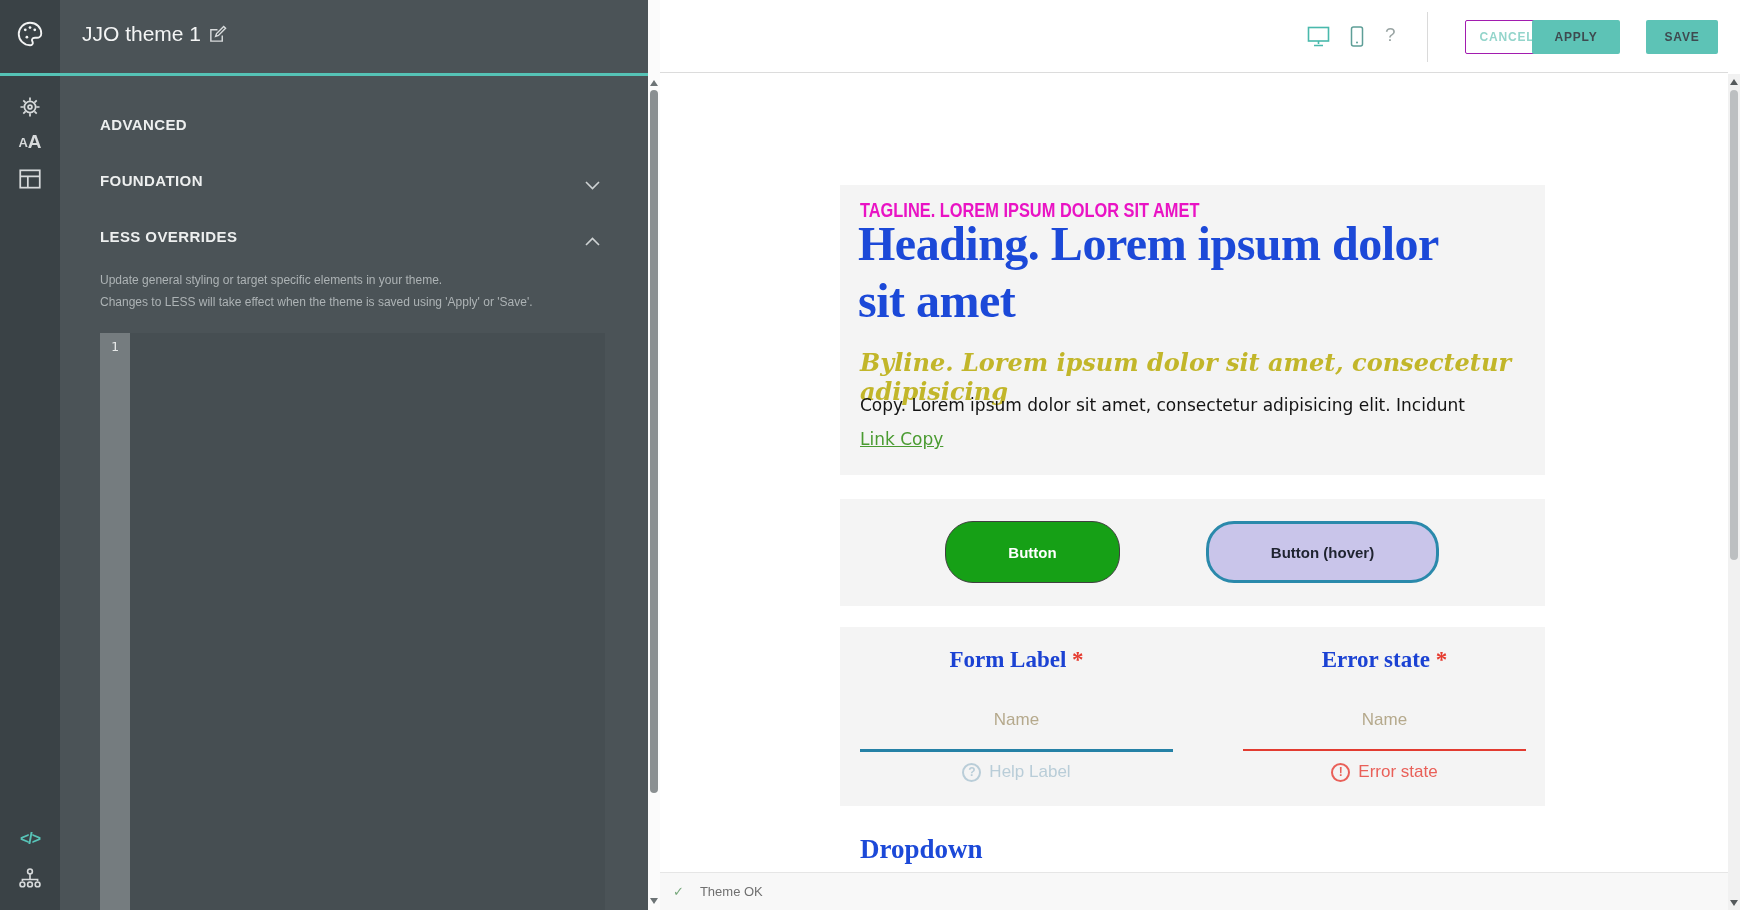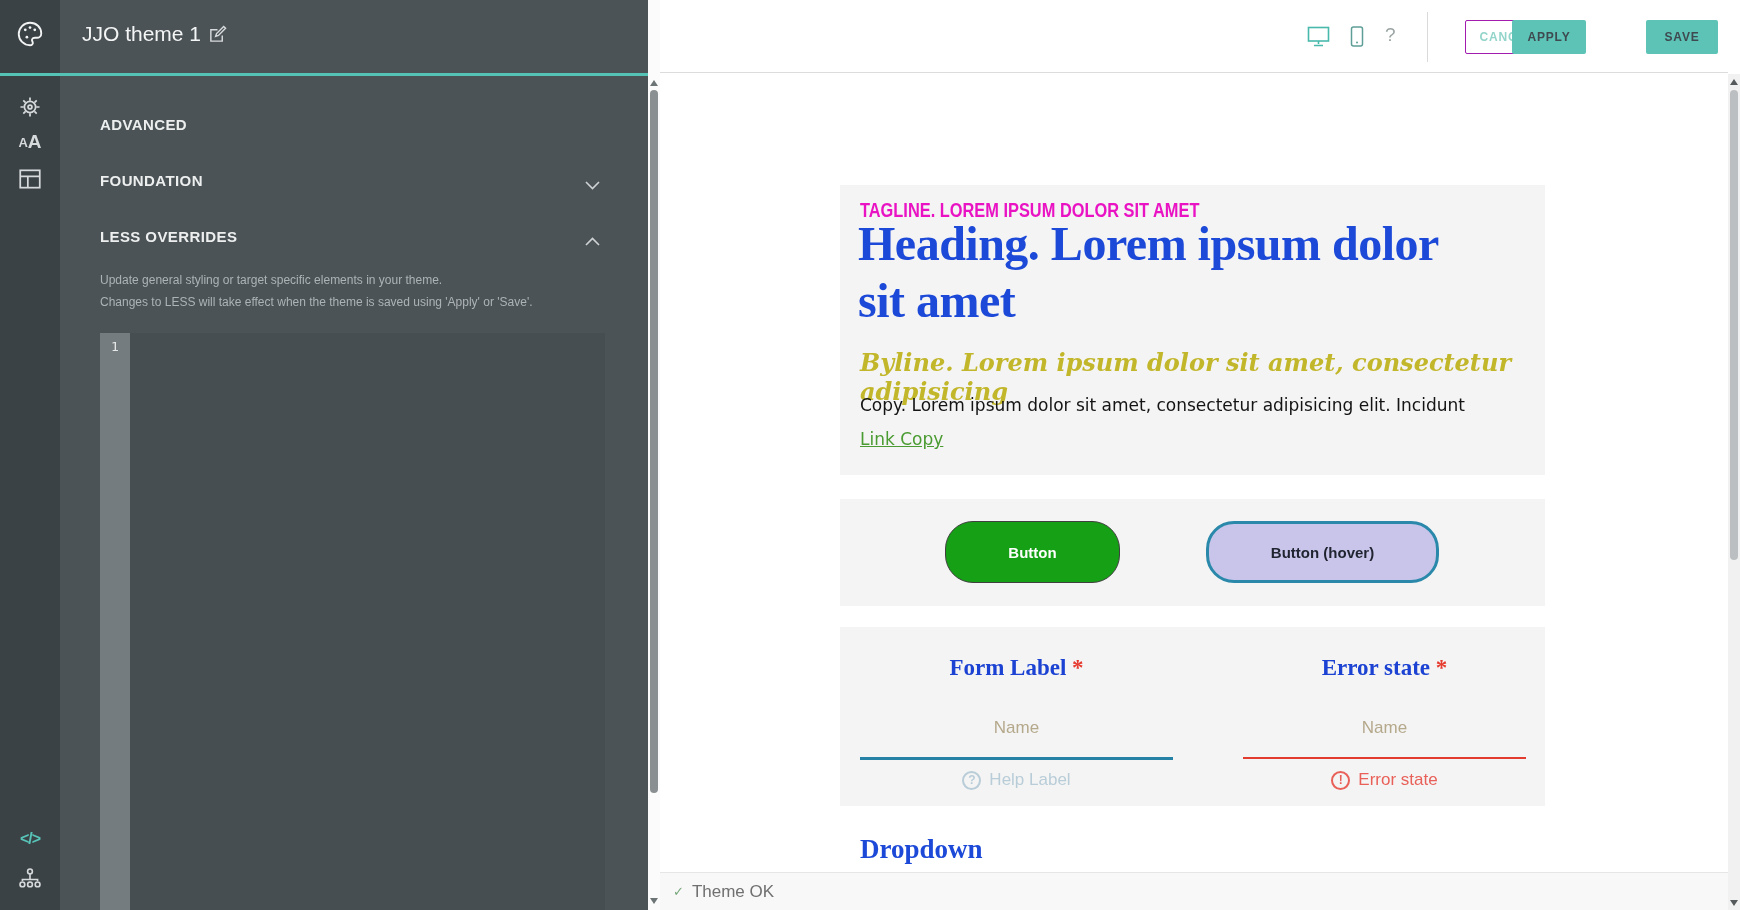--- a/index.html
+++ b/index.html
@@ -57,21 +57,21 @@
   .preview-toolbar { position:absolute; left:0; top:0; width:1068px; height:73px; background:#fff; border-bottom:1px solid #dcdcdc; }
   .tb-icon { position:absolute; cursor:pointer; }
   .tb-monitor { left:647px; top:26px; color:#49b9ac; }
   .tb-phone { left:690px; top:26px; color:#5e9e97; }
   .tb-help { left:725px; top:24px; color:#9aa5a4; font-size:19px; }
   .tb-divider { position:absolute; left:767px; top:12px; width:1px; height:50px; background:#dadada; }
   .tb-btn { position:absolute; top:20px; height:34px; border-radius:2px; font-size:12px; font-weight:700;
             letter-spacing:0.8px; display:flex; align-items:center; justify-content:center; cursor:pointer;
             font-family:"Liberation Sans", sans-serif; border:none; }
   .btn-cancel { left:805px; width:84px; background:#fff; border:1px solid #a21caf; color:#93d5cb; }
-  .btn-apply { left:852px; width:74px; background:#5dc3b6; color:#3e4a50; }
+  .btn-apply { left:872px; width:88px; background:#5dc3b6; color:#3e4a50; }
   .btn-save { left:986px; width:72px; background:#5dc3b6; color:#3e4a50; }
 
   .card { position:absolute; left:180px; width:705px; background:#f4f4f4; }
 
   
   .card-progress { top:103px; height:55px; }
   .progress-label { position:absolute; left:22px; top:19px; font-size:16px; color:#a2a7a9; letter-spacing:1.5px; }
   .bars { position:absolute; left:209px; top:20px; display:flex; gap:11px; }
   .bar { width:68px; height:13px; }
 
@@ -89,21 +89,21 @@
 
   
   .card-buttons { top:499px; height:107px; }
   .demo-btn { position:absolute; top:22px; height:62px; border-radius:28px; display:flex; align-items:center;
               justify-content:center; font-size:15px; font-weight:700; cursor:pointer; }
   .demo-btn-green { left:105px; width:175px; background:#16a016; border:1px solid #404040; color:#fff; }
   .demo-btn-hover { left:366px; width:233px; background:#c9c5ea; border:3px solid #2a89ab; color:#1f2430; }
 
   
   .card-form { top:627px; height:179px; }
-  .form-col { position:absolute; top:8px; height:179px;text-decoration:underline; }
+  .form-col { position:absolute; top:0; height:179px;text-decoration:underline; }
   .form-col-1 { left:20px; width:313px; }
   .form-col-2 { left:403px; width:283px; }
   .form-label { position:absolute; top:20px; width:100%; text-align:center; font-family:"Liberation Serif", serif;
                 font-weight:700; font-size:23px; color:#1b42d3; }
   .req { color:#e63c30; }
   .form-input { position:absolute; top:76px; width:100%; height:34px; background:transparent; border:none;
                 text-align:center; font-size:17px; font-family:"Liberation Sans", sans-serif; color:#6e6450; outline:none; }
   .form-input::placeholder { color:#b5a98c; opacity:1; }
   .underline-help { position:absolute; top:122px; left:0; width:100%; height:3px; background:#2581a6; }
   .underline-error { position:absolute; top:122px; left:0; width:100%; height:2px; background:#e23b30; }
@@ -113,21 +113,21 @@
   .help-row.help { color:#b9cdd8; font-size:17px; }
   .help-row.error { color:#e96059; font-size:17px; }
 
   .dropdown-heading { position:absolute; left:200px; top:834px; font-family:"Liberation Serif", serif;
                       font-weight:700; font-size:27px; color:#1c49d8; }
 
   
   .statusbar { position:absolute; left:0; top:872px; width:1068px; height:38px; background:#f8f8f8;
                border-top:1px solid #e6e6e6; display:flex; align-items:center; }
   .status-check { color:#77a87c; font-size:13px; margin-left:13px; }
-  .status-text { color:#707070; font-size:17px; margin-left:8px; }
+  .status-text { color:#707070; font-size:13px; margin-left:16px; }
 
   
   .preview-scrollbar { position:absolute; left:1728px; top:74px; width:12px; height:836px; background:#f1f1f1; }
   .pv-tri-up { width:0; height:0; border-left:4px solid transparent; border-right:4px solid transparent;
                border-bottom:6px solid #555a5c; position:absolute; left:2px; top:5px; }
   .pv-thumb { position:absolute; left:2px; top:16px; width:8px; height:470px; background:#bcbfc1; border-radius:4px; }
   .pv-tri-down { width:0; height:0; border-left:4px solid transparent; border-right:4px solid transparent;
                  border-top:6px solid #555a5c; position:absolute; left:2px; bottom:4px; }
 </style>
 </head>

